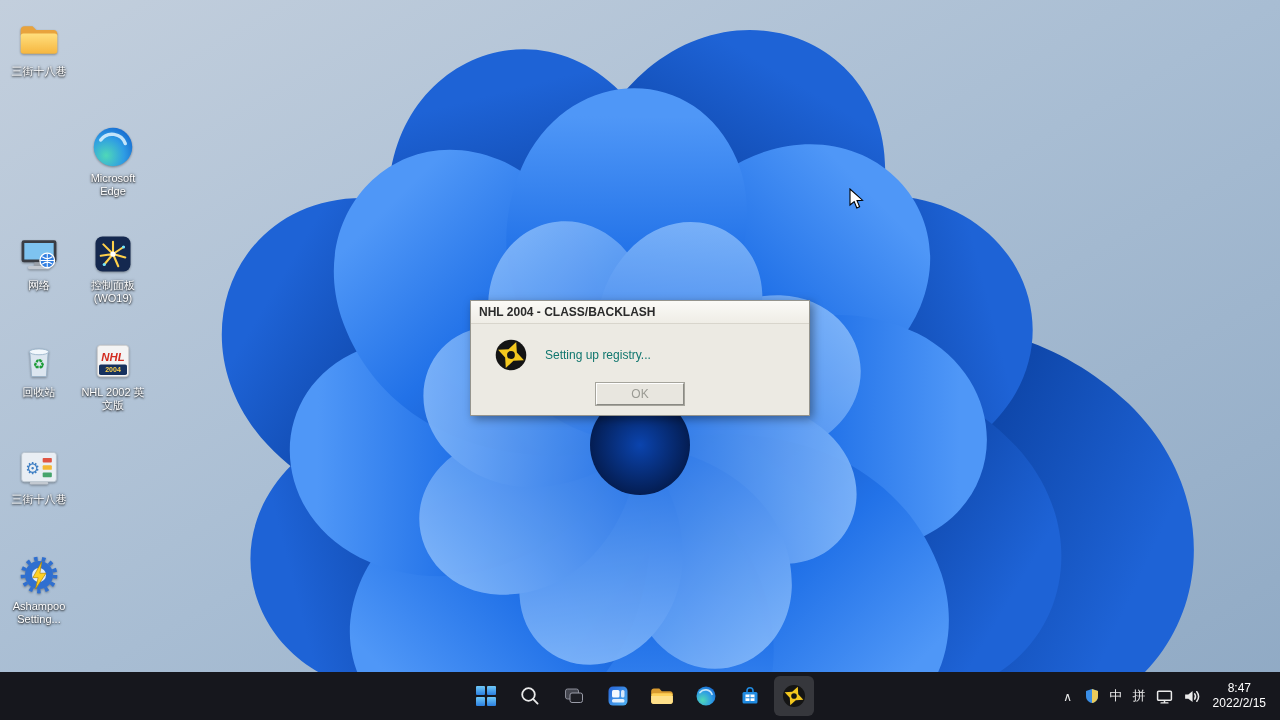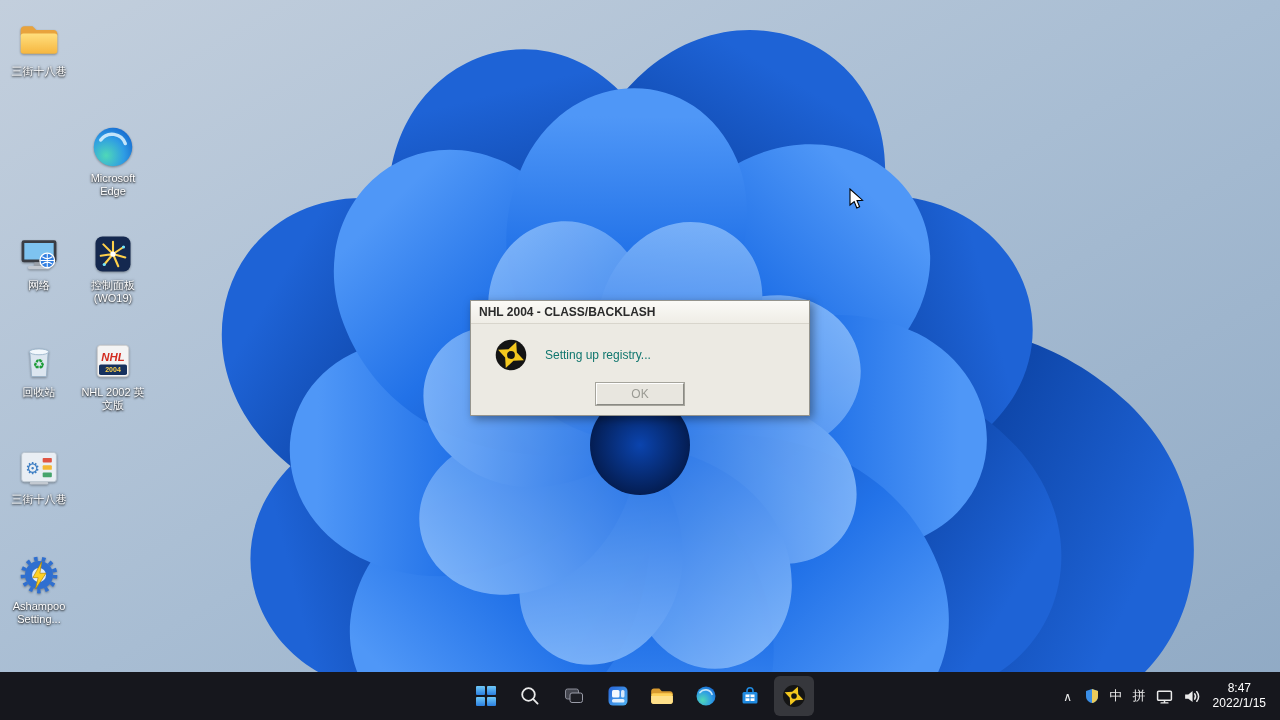--- a/index.html
+++ b/index.html
@@ -348,16 +348,16 @@
     </div>
     <div class="tray-btn">
       <svg width="17" height="17" viewBox="0 0 16 16">
         <path d="M2 6h3l4-3.2v10.4L5 10H2z" fill="#eaeaea"></path>
         <path d="M11 5.5a4.5 4.5 0 0 1 0 5" stroke="#eaeaea" stroke-width="1.4" fill="none" stroke-linecap="round"></path>
         <path d="M13 3.5a7.5 7.5 0 0 1 0 9" stroke="#eaeaea" stroke-width="1.4" fill="none" stroke-linecap="round"></path>
       </svg>
     </div>
     <div class="tray-clock">
       <div>8:47</div>
-      <div>2022/1/15</div>
+      <div>2022/2/15</div>
     </div>
   </div>
 </div>
 
 </body></html>

